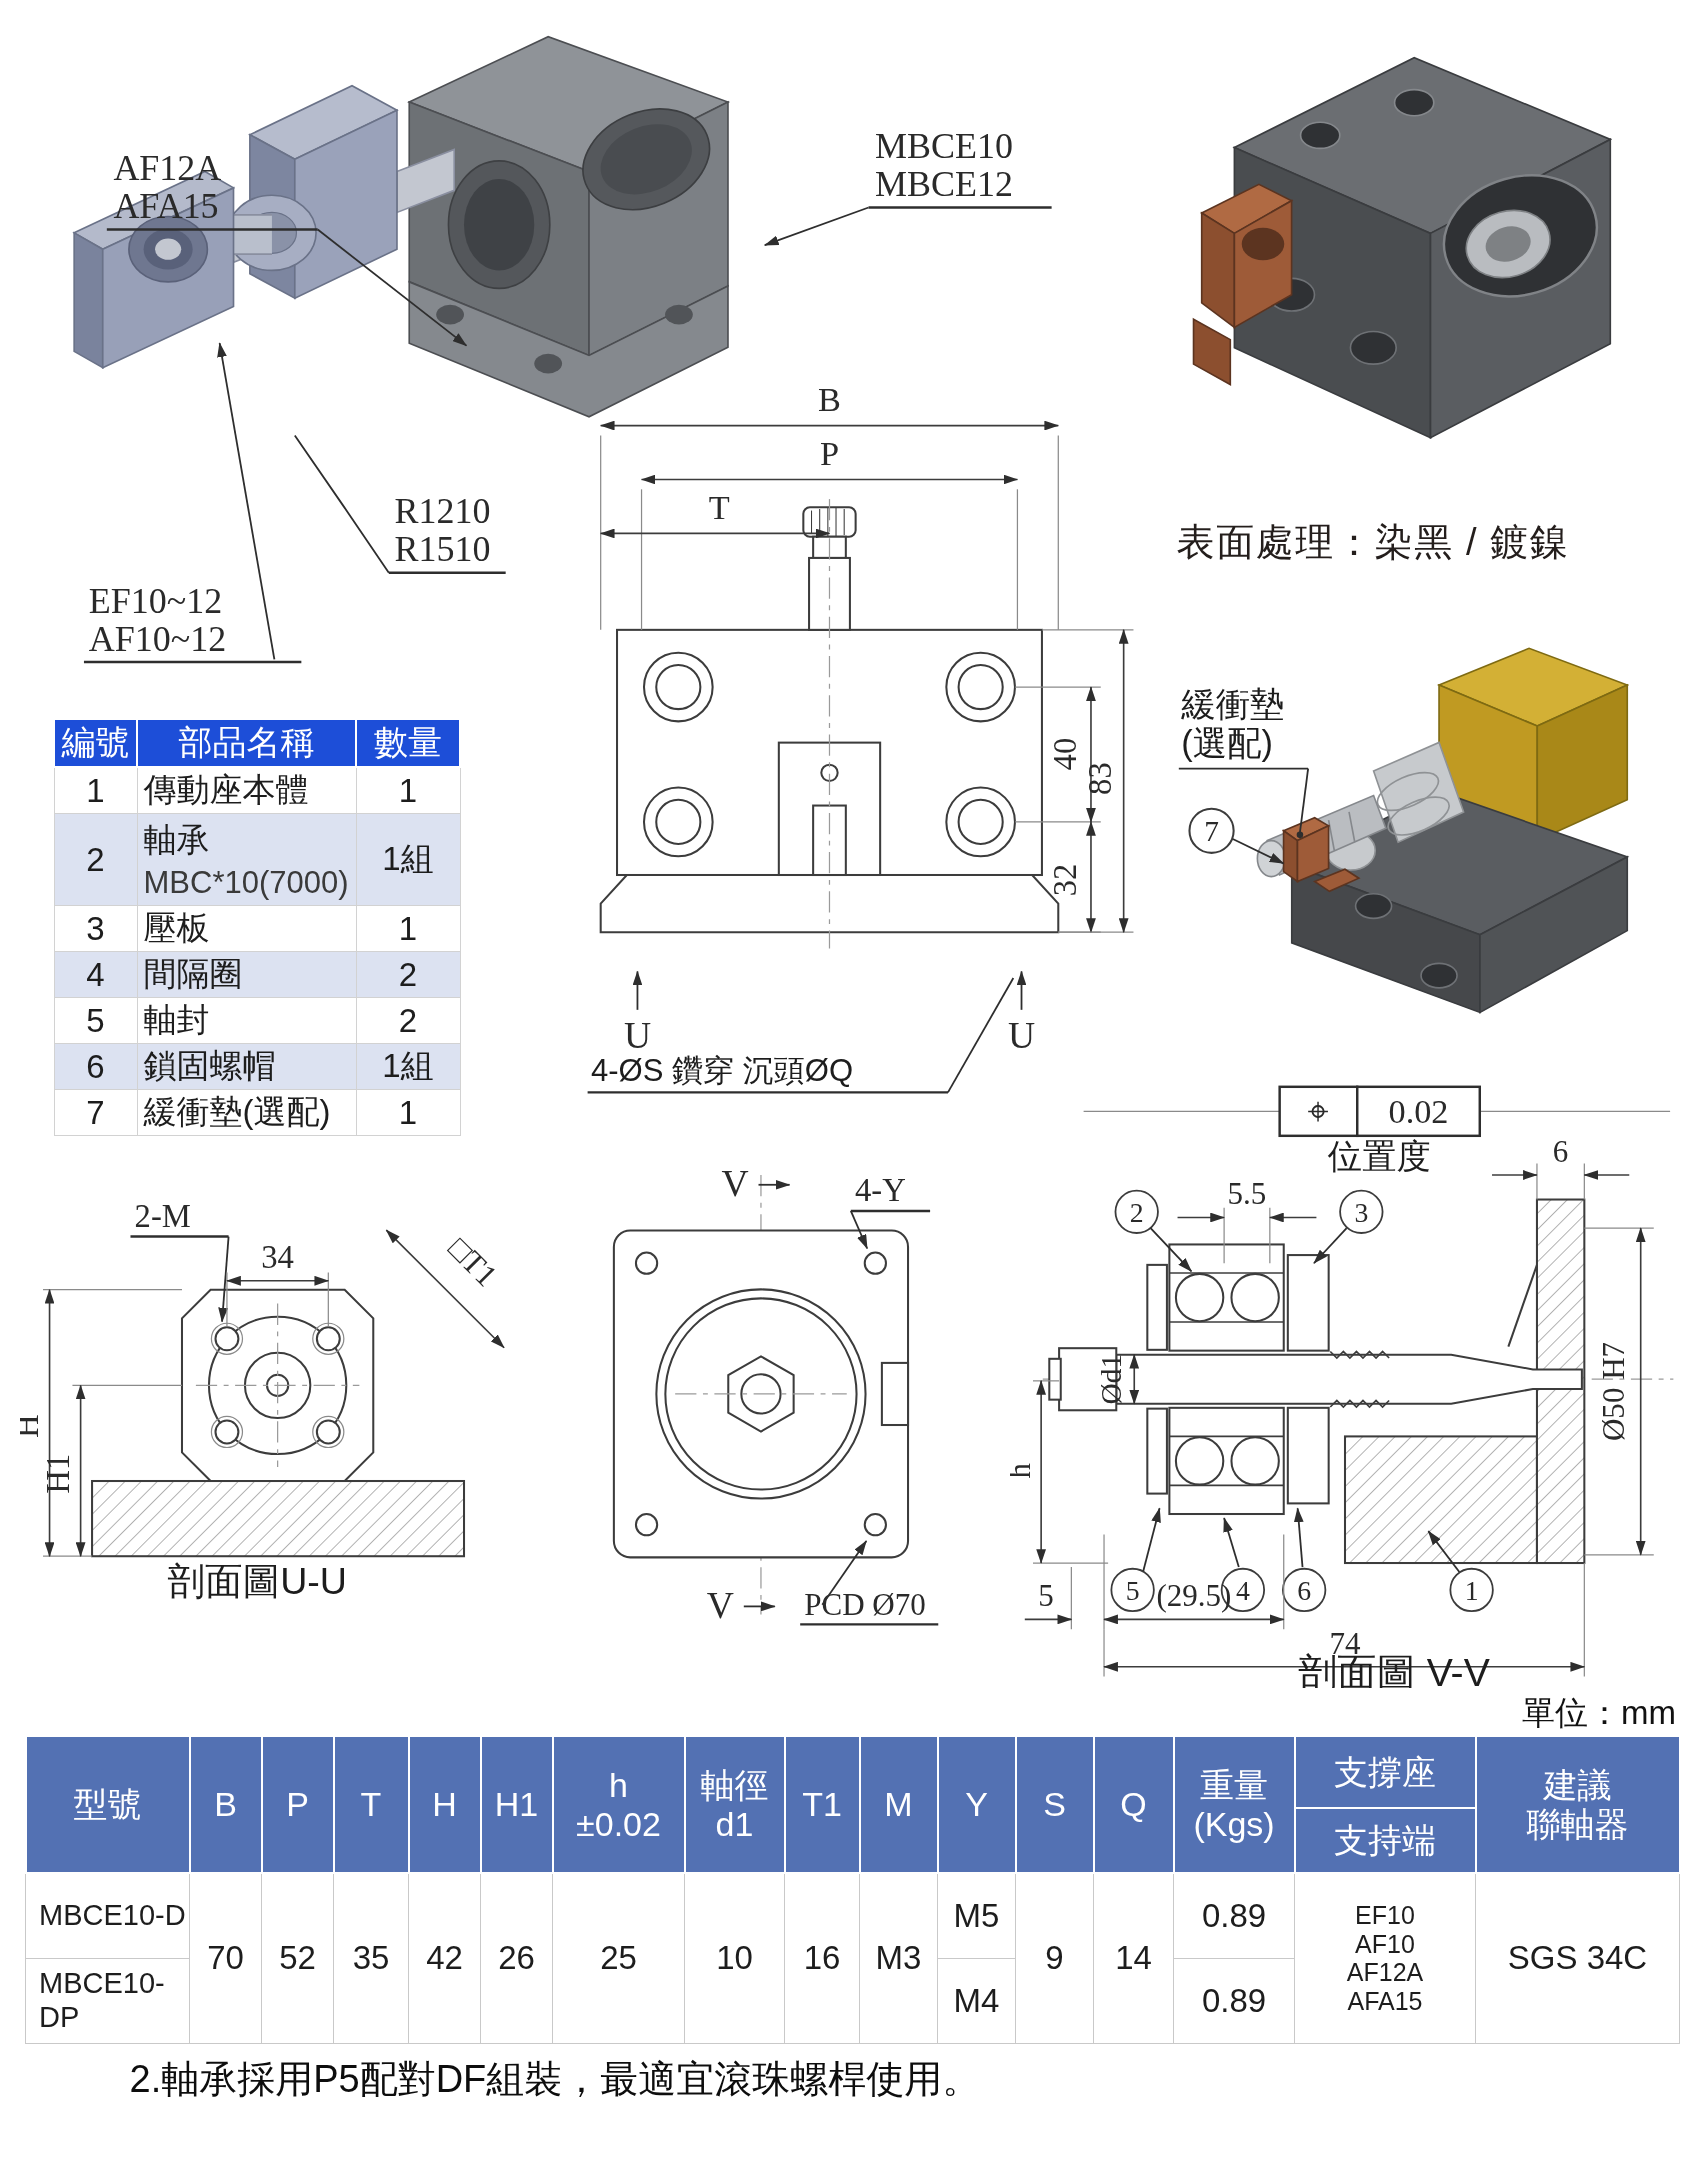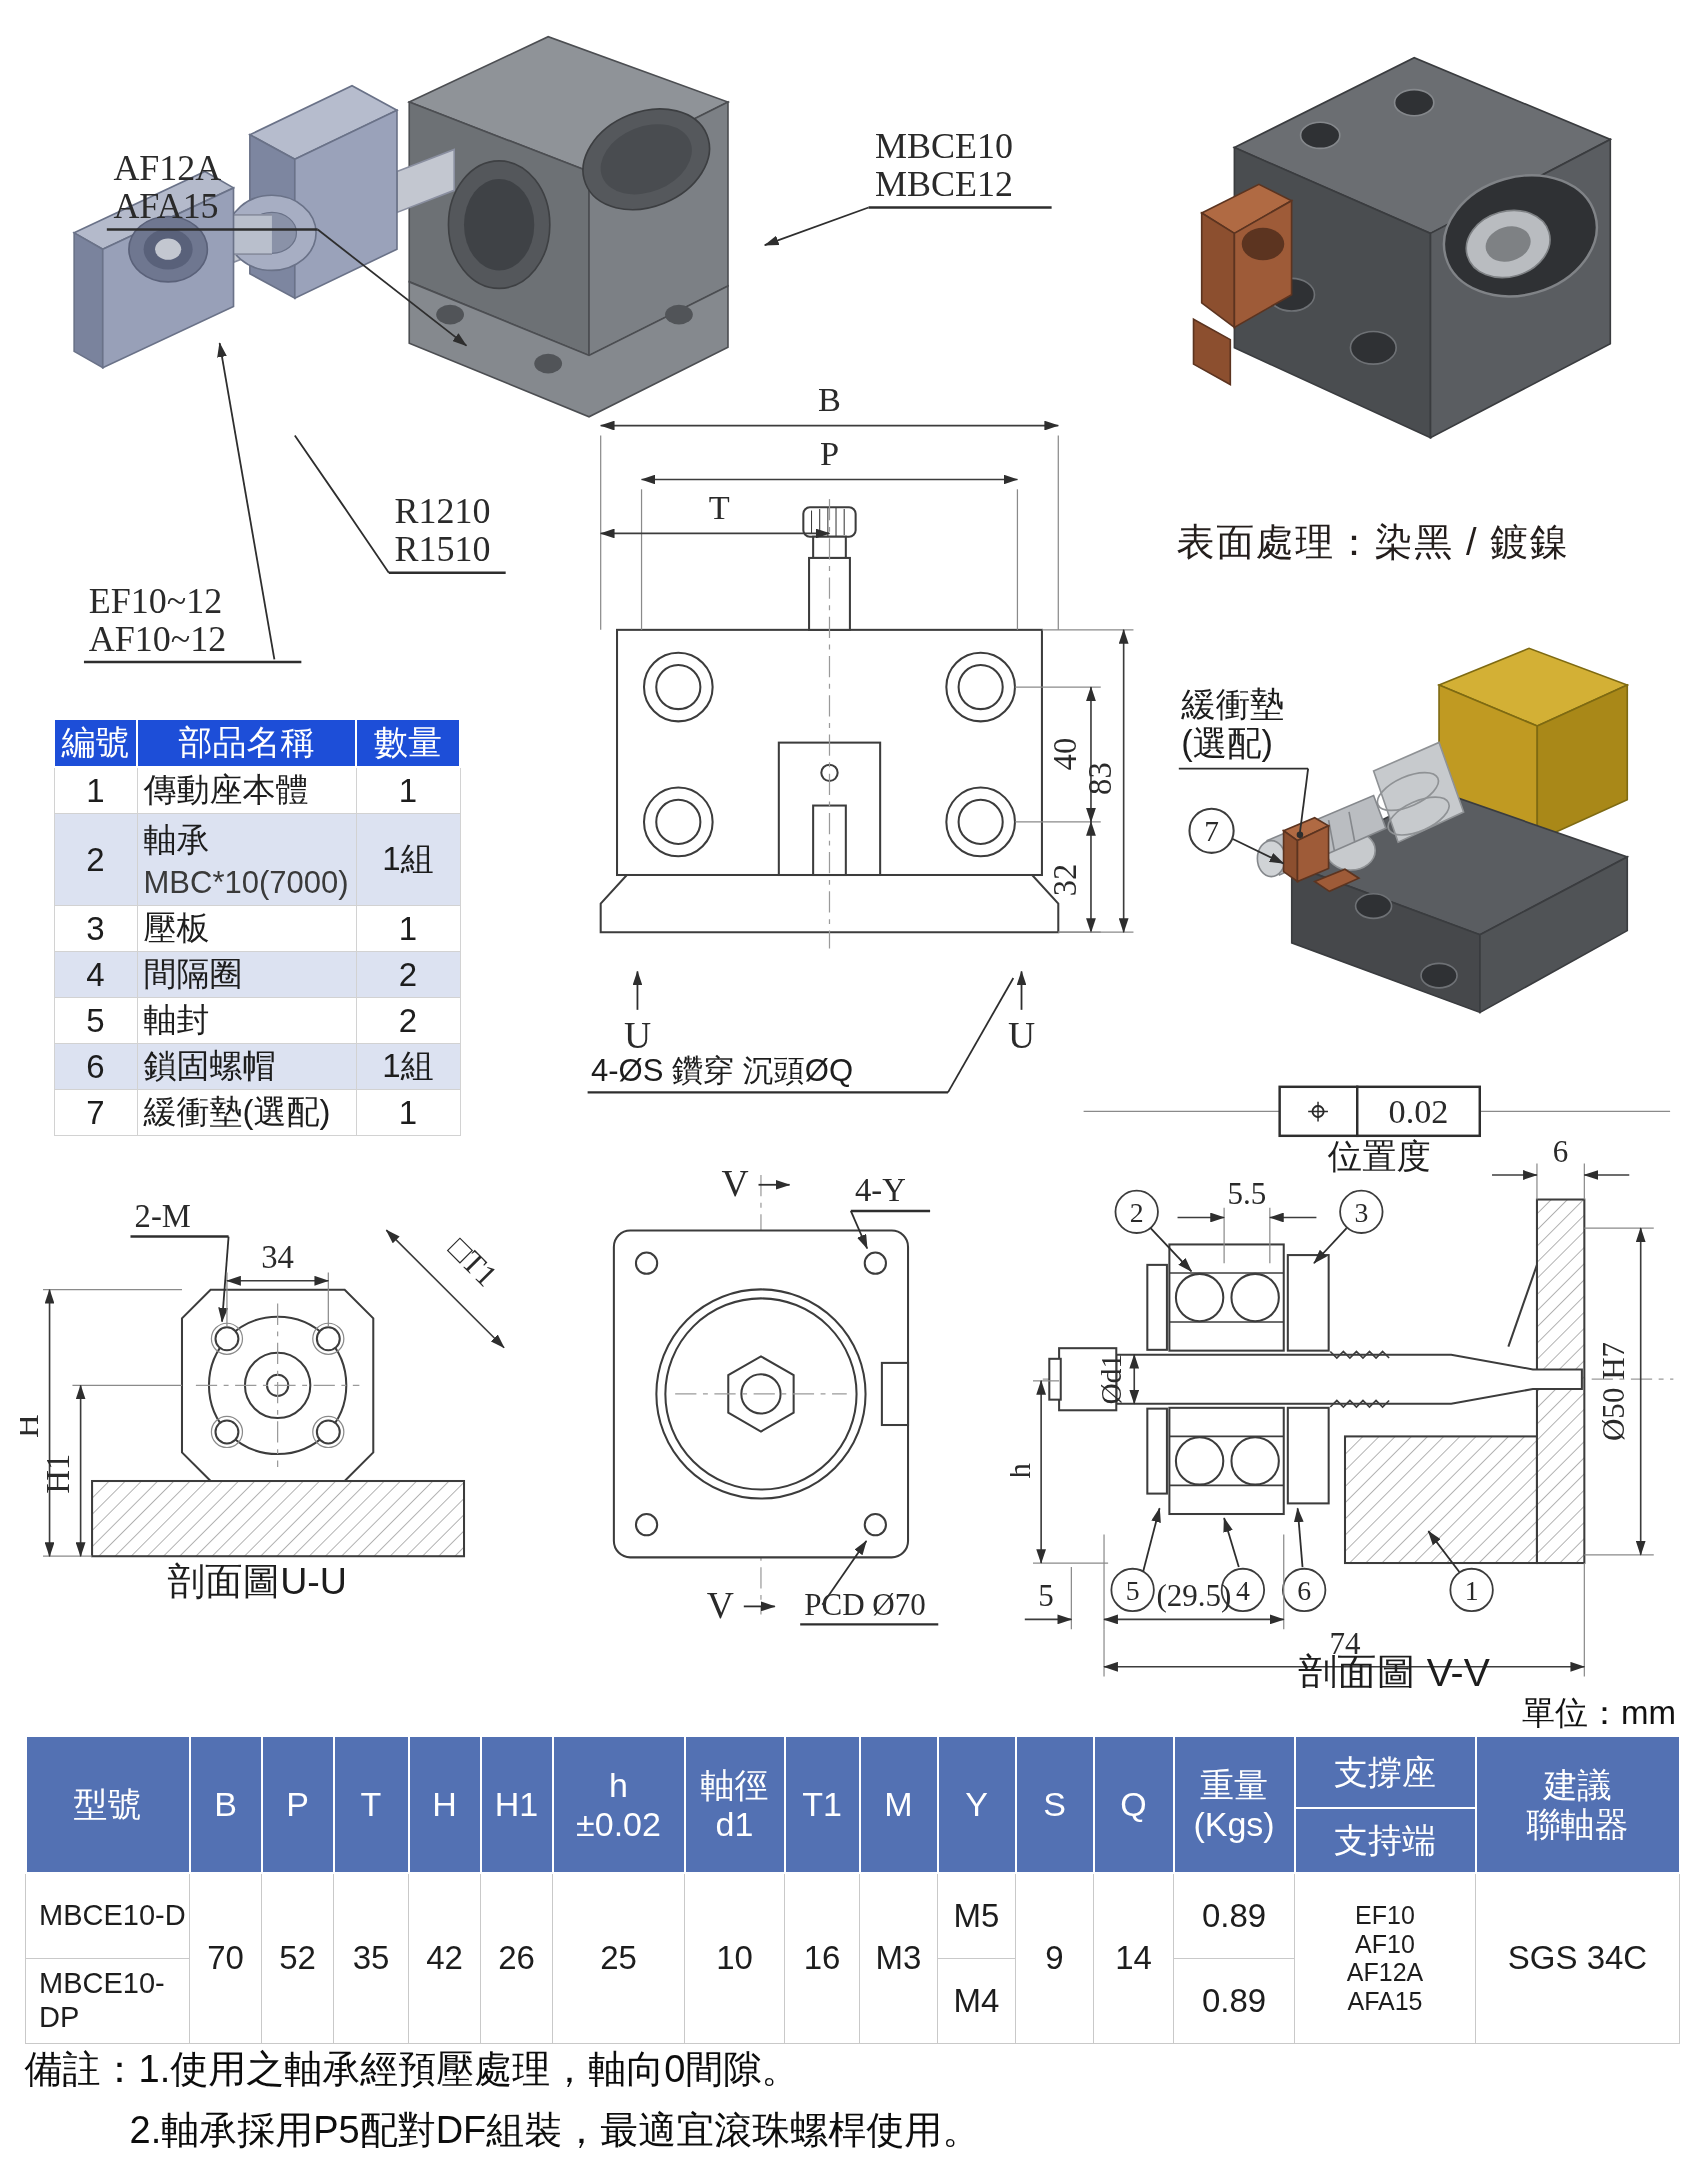--- a/index.html
+++ b/index.html
@@ -573,16 +573,15 @@
       <tr>
         <td class="model">MBCE10-DP</td>
         <td>M4</td>
         <td>0.89</td>
       </tr>
     </tbody>
   </table>
 </div>
 
 <div class="abs" id="notes" style="left:24.5px; top:2044px; width:1308px;">
-  <div>備註：1.使用之軸承經預壓處理，軸向0間隙。</div>
   <div class="l2">2.軸承採用P5配對DF組裝，最適宜滾珠螺桿使用。</div>
 </div>
 
 
 </body></html>

